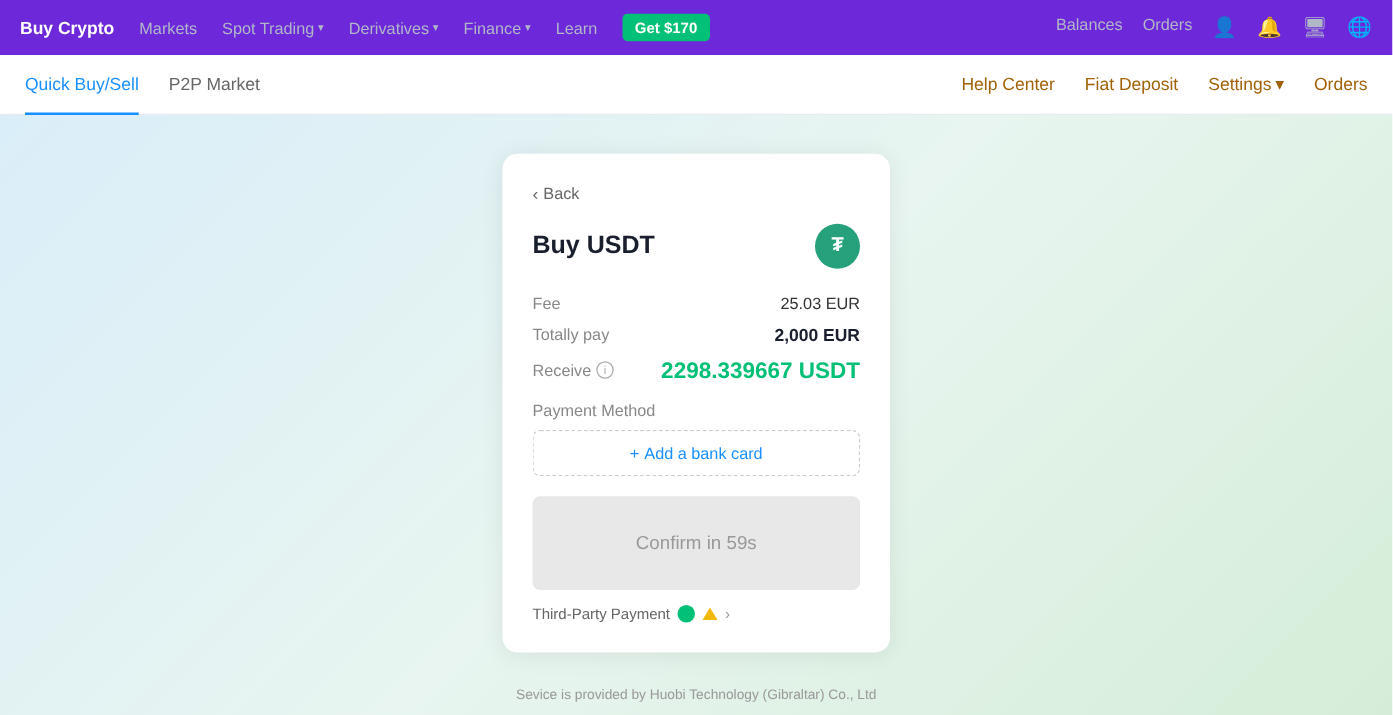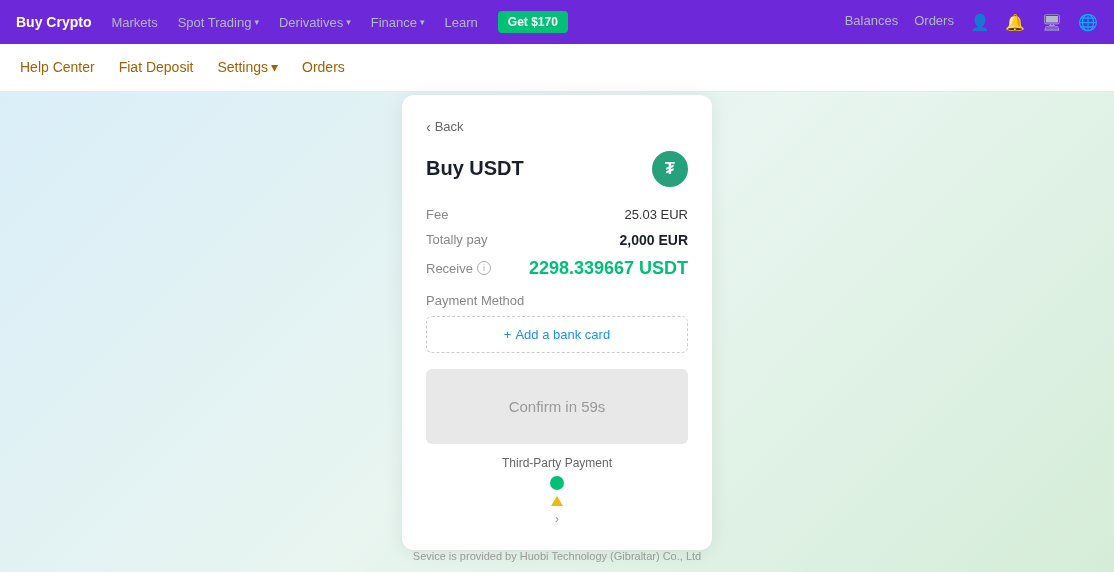--- a/index.html
+++ b/index.html
@@ -256,21 +256,20 @@
       font-weight: 500;
       cursor: not-allowed;
       margin-bottom: 12px;
     }
 
     .third-party {
       display: flex;
       align-items: center;
       gap: 6px;
       cursor: pointer;
-      flex-direction: column;
     }
     .third-party-text {
       font-size: 12px;
       color: #666;
     }
     .green-dot {
       width: 14px;
       height: 14px;
       background: #02c076;
       border-radius: 50%;
@@ -323,20 +322,24 @@
     <span class="nav-link">Balances</span>
     <span class="nav-link">Orders</span>
     <span class="icon-btn">👤</span>
     <span class="icon-btn">🔔</span>
     <span class="icon-btn">🖥</span>
     <span class="icon-btn">🌐</span>
   </div>
 </nav>
 
 <div class="sub-nav">
+  <div class="sub-nav-left">
+    <div class="sub-nav-item active">Quick Buy/Sell</div>
+    <div class="sub-nav-item">P2P Market</div>
+  </div>
   <div class="sub-nav-right">
     <div class="sub-nav-item">Help Center</div>
     <div class="sub-nav-item">Fiat Deposit</div>
     <div class="sub-nav-item settings-with-arrow">
       Settings <span>▾</span>
     </div>
     <div class="sub-nav-item">Orders</div>
   </div>
 </div>
 

